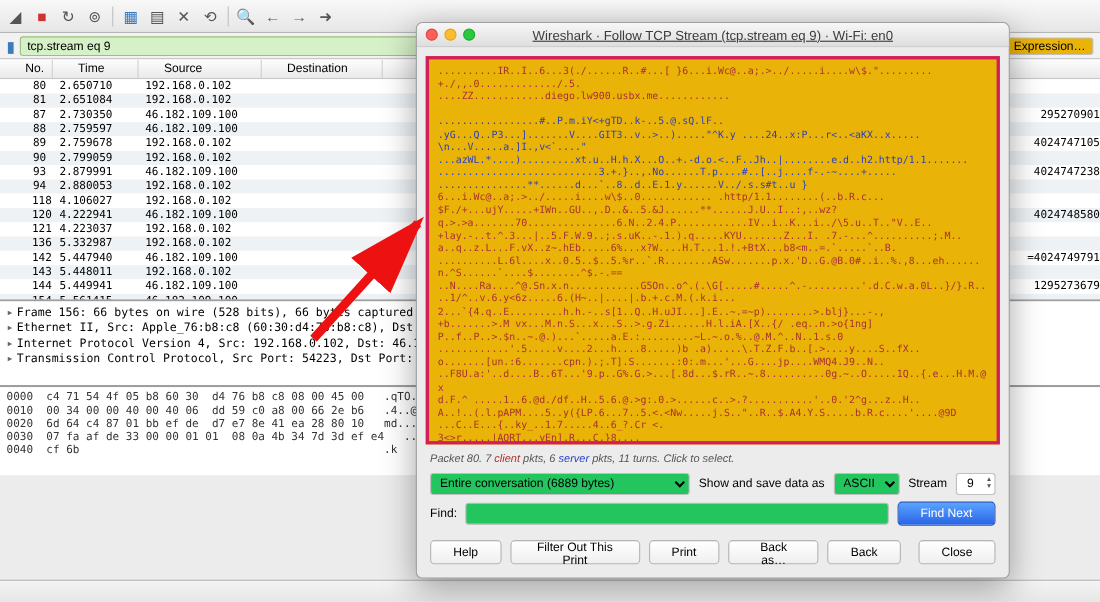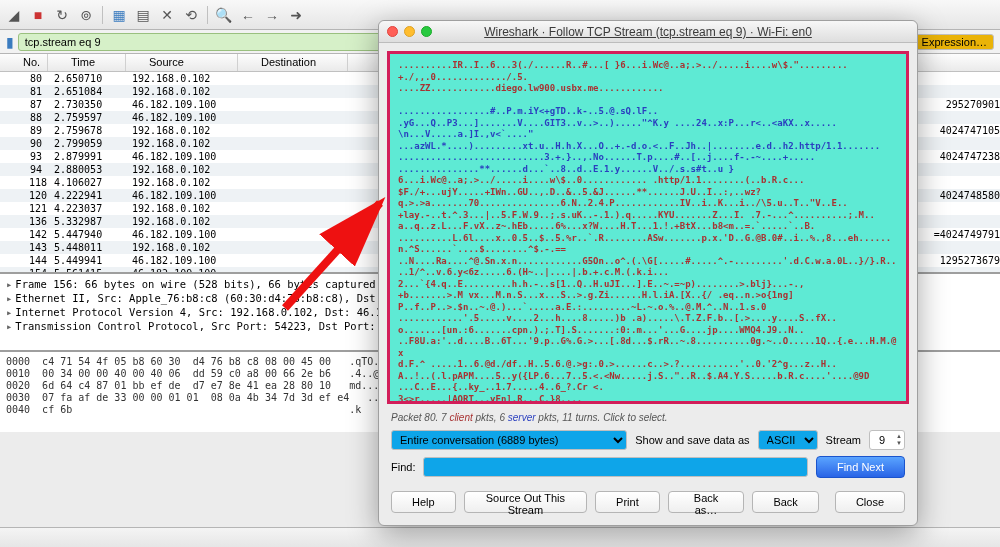--- a/index.html
+++ b/index.html
@@ -45,31 +45,31 @@
   
   .dialog { position: absolute; top: 20px; left: 378px; width: 540px; height: 506px; background: #ececec; border: 1px solid #9f9f9f; border-radius: 6px; box-shadow: 0 8px 30px rgba(0,0,0,0.35); display: flex; flex-direction: column; }
   .dlg-titlebar { height: 22px; background: linear-gradient(#f7f7f7,#dedede); border-bottom: 1px solid #bcbcbc; border-radius: 6px 6px 0 0; display: flex; align-items: center; position: relative; }
   .traffic { display: flex; gap: 6px; position: absolute; left: 8px; }
   .traffic span { width: 11px; height: 11px; border-radius: 50%; }
   .t-red { background: #ff5f57; border: 1px solid #e0443e; }
   .t-yel { background: #ffbd2e; border: 1px solid #dea123; }
   .t-grn { background: #28c940; border: 1px solid #1aab29; }
   .dlg-title { flex: 1; text-align: center; font-size: 12px; color: #3b3b3b; text-decoration: underline; }
   
-  .stream-box { margin: 8px; border: 3px solid #d21e5a; background: #5eead4; flex: 1; padding: 6px 8px; font-family: Menlo, monospace; font-size: 9px; line-height: 11.5px; overflow: hidden; word-break: break-all; font-weight: bold; }
+  .stream-box { margin: 8px; border: 3px solid #d21e5a; background: #eab308; flex: 1; padding: 6px 8px; font-family: Menlo, monospace; font-size: 9px; line-height: 11.5px; overflow: hidden; word-break: break-all; }
   .client { color: #a83232; }
   .server { color: #2a3fbf; }
   .neutral { color: #444; }
   
   .dlg-note { font-size: 10px; font-style: italic; color: #555; padding: 0 12px 4px; }
   .dlg-note .cl { color: #a83232; }
   .dlg-note .sv { color: #2a3fbf; }
   
   .dlg-row { display: flex; align-items: center; gap: 8px; padding: 3px 12px; font-size: 11px; }
-  .dlg-row select, .dlg-row input[type=text] { height: 20px; border: 1px solid #bfbfbf; border-radius: 3px; font-size: 11px; padding: 0 4px; background: #0ea5e9; }
+  .dlg-row select, .dlg-row input[type=text] { height: 20px; border: 1px solid #bfbfbf; border-radius: 3px; font-size: 11px; padding: 0 4px; background: #22c55e; }
   .dlg-row .wide { flex: 1; }
   .dlg-row label { font-size: 11px; }
   .stepper { display: inline-flex; align-items: center; border: 1px solid #bfbfbf; border-radius: 3px; height: 20px; background: #fff; }
   .stepper input { border: none; width: 24px; text-align: center; font-size: 11px; }
   .stepper .sp-btns { display: flex; flex-direction: column; }
   .stepper .sp-btns span { font-size: 6px; line-height: 7px; padding: 0 2px; cursor: pointer; color: #555; }
   
   .mac-btn { height: 22px; padding: 0 20px; background: linear-gradient(#ffffff,#efefef); border: 1px solid #b5b5b5; border-radius: 4px; font-size: 11px; cursor: pointer; }
   .mac-btn.primary { background: linear-gradient(#5aa4ff,#2964e6); color: #fff; border-color: #1b54cc; }
   .dlg-buttons { display: flex; gap: 8px; padding: 10px 12px 12px; }
@@ -294,21 +294,21 @@
   </div>
 
   <div class="dlg-row">
     <label>Find:</label>
     <input type="text" class="wide" value="" style="">
     <button class="mac-btn primary">Find Next</button>
   </div>
 
   <div class="dlg-buttons">
     <button class="mac-btn">Help</button>
-    <button class="mac-btn">Source Out This Stream</button>
+    <button class="mac-btn">Filter Out This Print</button>
     <button class="mac-btn">Print</button>
     <button class="mac-btn">Back as…</button>
     <button class="mac-btn">Back</button>
     <div class="spacer"></div>
     <button class="mac-btn">Close</button>
   </div>
 </div>
 
 <div class="arrow">
   <svg width="130" height="130">

